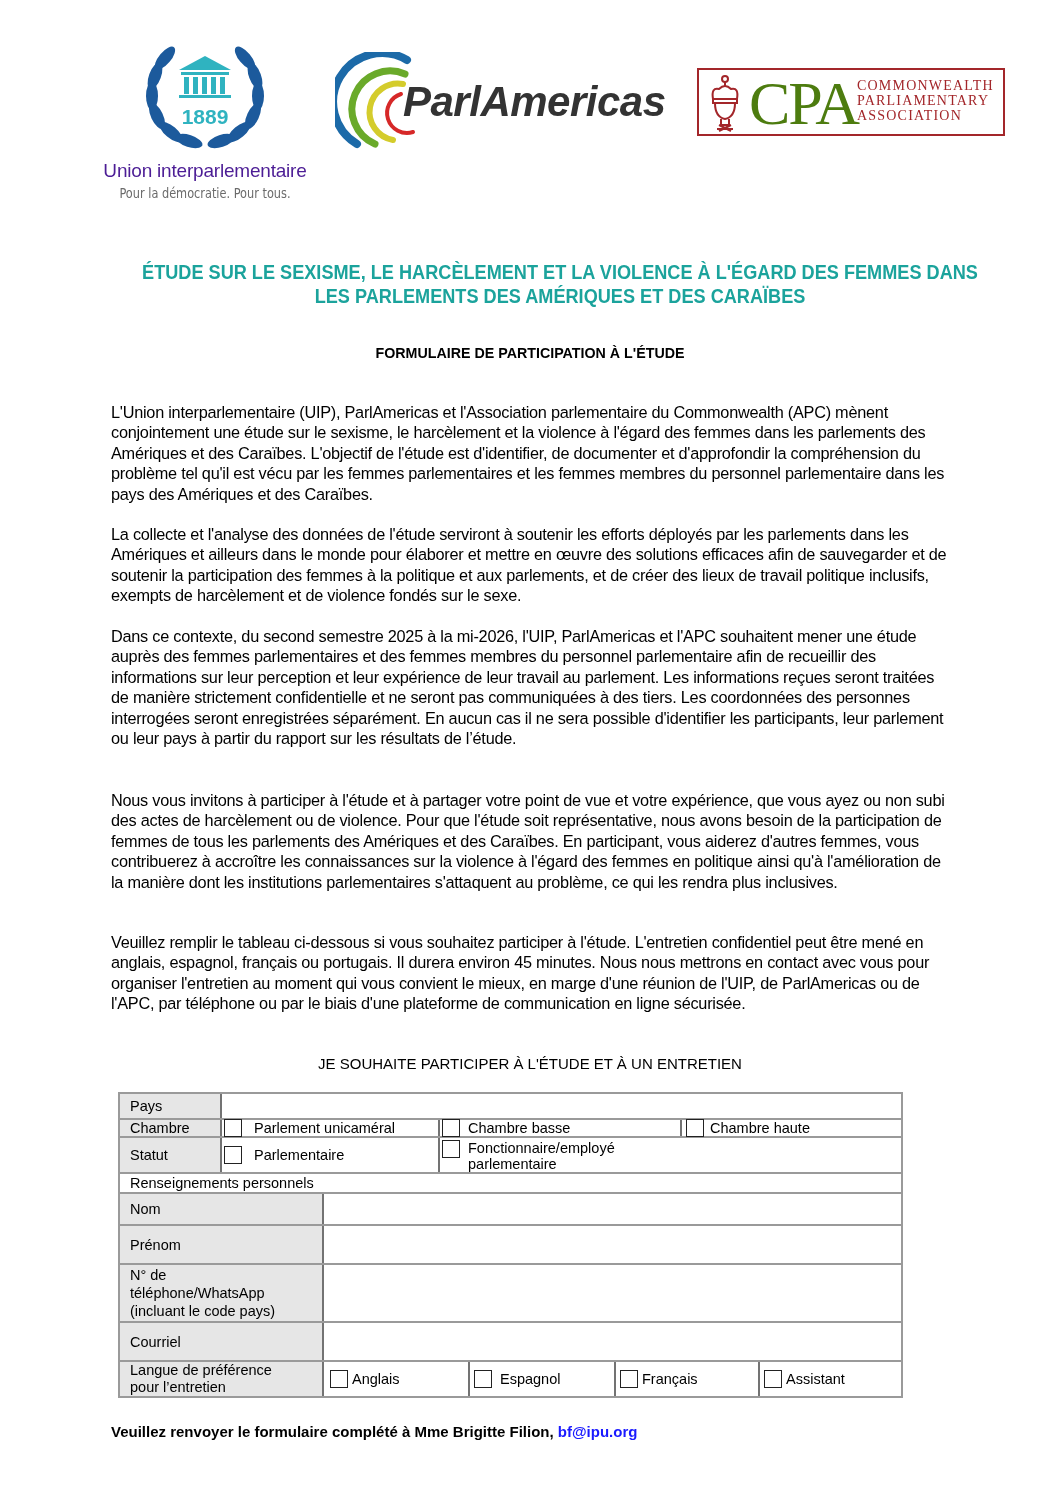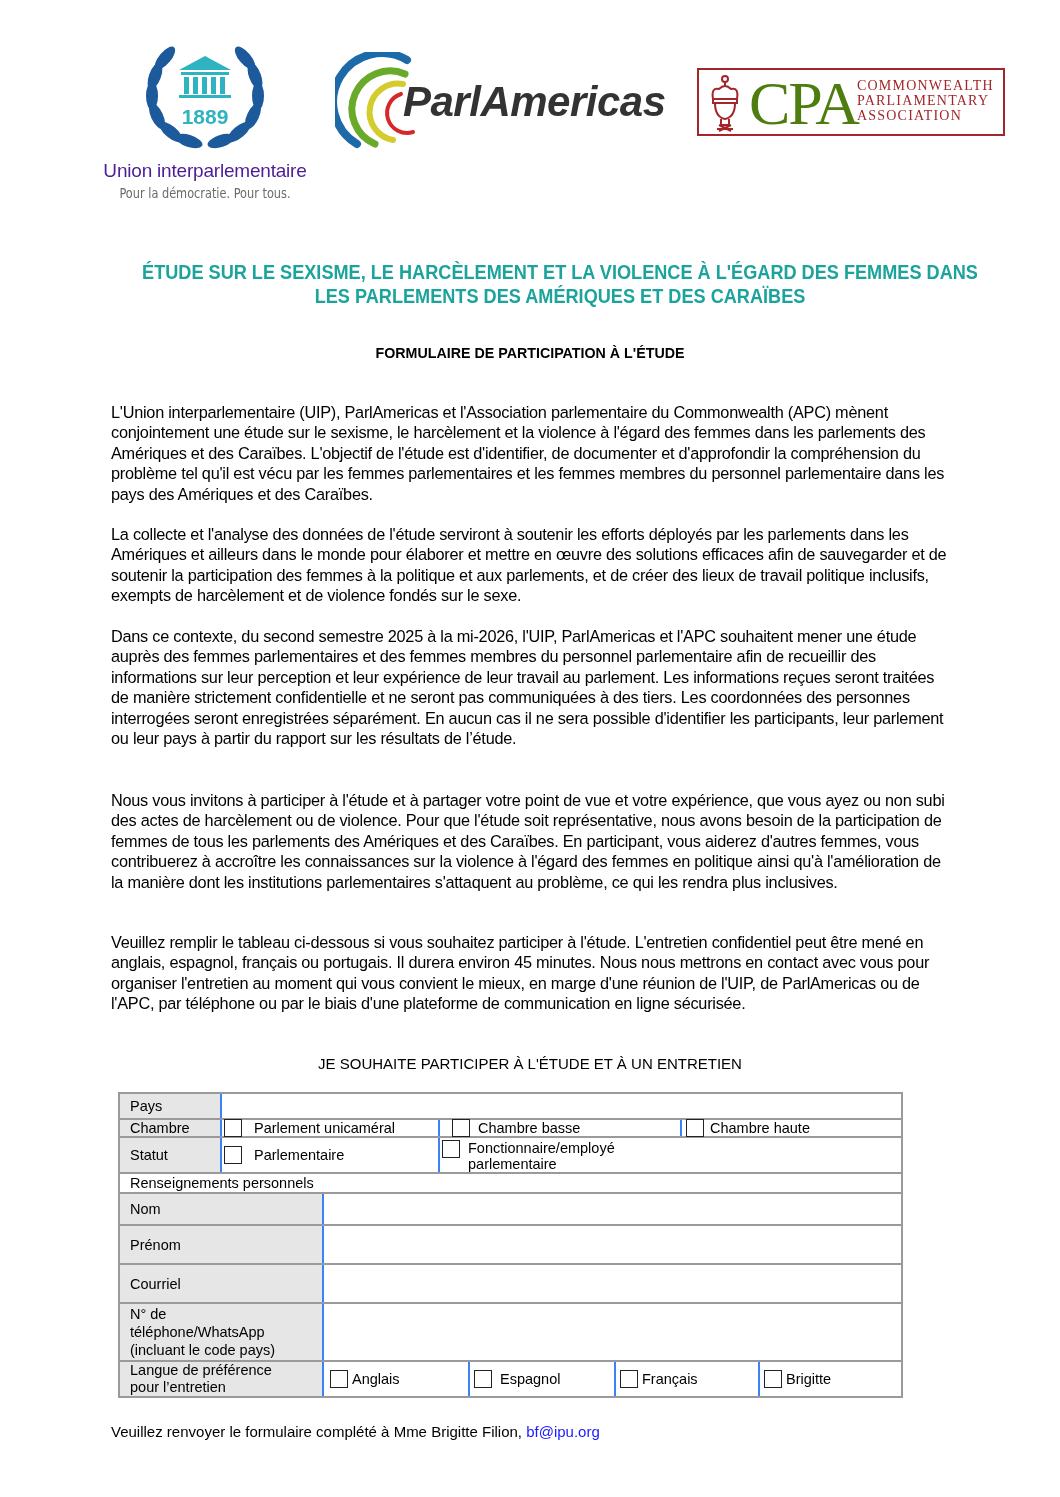--- a/index.html
+++ b/index.html
@@ -24,27 +24,27 @@
   .sub-title { left: 60px; top: 344px; width: 940px; text-align: center; font-weight: bold; font-size: 15px; transform: scaleX(0.95); transform-origin: center; }
 
   .para { left: 111px; width: 845px; font-size: 16.3px; line-height: 20.4px; letter-spacing: -0.25px; }
 
   .section-title { left: 100px; top: 1055px; width: 860px; text-align: center; font-weight: normal; font-size: 15px; }
 
   
   .form { left: 118px; top: 1092px; width: 785px; border: 2px solid #9a9a9a; box-sizing: border-box; font-size: 14.5px; }
   .row { display: flex; border-bottom: 2px solid #9a9a9a; box-sizing: border-box; }
   .row:last-child { border-bottom: none; }
-  .cell { box-sizing: border-box; border-right: 2px solid #3b82f6; display: flex; align-items: center; padding-left: 10px; }
+  .cell { box-sizing: border-box; border-right: 2px solid #737373; display: flex; align-items: center; padding-left: 10px; }
   .cell:last-child { border-right: none; }
   .lbl { background: #e6e6e6; }
   .chk { width: 18px; height: 18px; border: 1px solid #222; box-sizing: border-box; background: #fff; flex: 0 0 auto; margin-right: 8px; }
   .opt { display: flex; align-items: center; line-height: 16px; }
 
-  .footer-note { left: 111px; top: 1423px; font-weight: normal; font-size: 15px; }
+  .footer-note { left: 111px; top: 1423px; font-weight: bold; font-size: 15px; }
   .footer-note .email { color: #1a1aff; }
 </style>
 </head>
 <body>
 
 <div id="ipu-logo" class="abs">
   <svg width="140" height="125" viewBox="0 0 140 125">
     <g fill="#1c5a9c">
       <ellipse cx="30" cy="30" rx="6" ry="14" transform="rotate(40 30 30)"></ellipse>
       <ellipse cx="20" cy="48" rx="6" ry="14" transform="rotate(20 20 48)"></ellipse>
@@ -125,21 +125,21 @@
     <div class="cell" style="flex:1"></div>
   </div>
   <div class="row" style="height:18px">
     <div class="cell lbl" style="width:102px">Chambre</div>
     <div class="cell" style="width:218px;padding-left:2px">
       <span class="opt">
           <span class="chk" style="margin-right:12px"></span>
           <span>Parlement unicaméral</span>
         </span>
     </div>
-    <div class="cell" style="width:242px;padding-left:12px">
+    <div class="cell" style="width:242px;padding-left:2px">
       <span class="opt">
           <span class="chk"></span>
           <span>Chambre basse</span>
         </span>
     </div>
     <div class="cell" style="flex:1;padding-left:4px">
       <span class="opt">
           <span class="chk" style="margin-right:6px"></span>
           <span>Chambre haute</span>
         </span>
@@ -164,26 +164,26 @@
     <div class="cell" style="flex:1">Renseignements personnels</div>
   </div>
   <div class="row" style="height:32px">
     <div class="cell lbl" style="width:204px">Nom</div>
     <div class="cell" style="flex:1"></div>
   </div>
   <div class="row" style="height:39px">
     <div class="cell lbl" style="width:204px">Prénom</div>
     <div class="cell" style="flex:1"></div>
   </div>
+  <div class="row" style="height:58px">
+    <div class="cell lbl" style="width:204px;line-height:18px;padding-right:30px">N° de téléphone/WhatsApp (incluant le code pays)</div>
+    <div class="cell" style="flex:1"></div>
+  </div>
   <div class="row" style="height:39px">
     <div class="cell lbl" style="width:204px">Courriel</div>
-    <div class="cell" style="flex:1"></div>
-  </div>
-  <div class="row" style="height:58px">
-    <div class="cell lbl" style="width:204px;line-height:18px;padding-right:30px">N° de téléphone/WhatsApp (incluant le code pays)</div>
     <div class="cell" style="flex:1"></div>
   </div>
   <div class="row" style="height:34px">
     <div class="cell lbl" style="width:204px;line-height:17px;padding-right:20px">Langue de préférence pour l’entretien</div>
     <div class="cell" style="width:146px;padding-left:6px">
       <span class="opt">
           <span class="chk" style="margin-right:4px"></span>
           <span>Anglais</span>
         </span>
     </div>
@@ -195,21 +195,21 @@
     </div>
     <div class="cell" style="width:144px;padding-left:4px">
       <span class="opt">
           <span class="chk" style="margin-right:4px"></span>
           <span>Français</span>
         </span>
     </div>
     <div class="cell" style="flex:1;padding-left:4px">
       <span class="opt">
           <span class="chk" style="margin-right:4px"></span>
-          <span>Brigitte</span>
+          <span>Assistant</span>
         </span>
     </div>
   </div>
 </div>
 
 <div class="abs footer-note">
   <span>Veuillez renvoyer le formulaire complété à Mme Brigitte Filion, </span><span class="email">bf@ipu.org</span>
 </div>
 
 </body></html>

